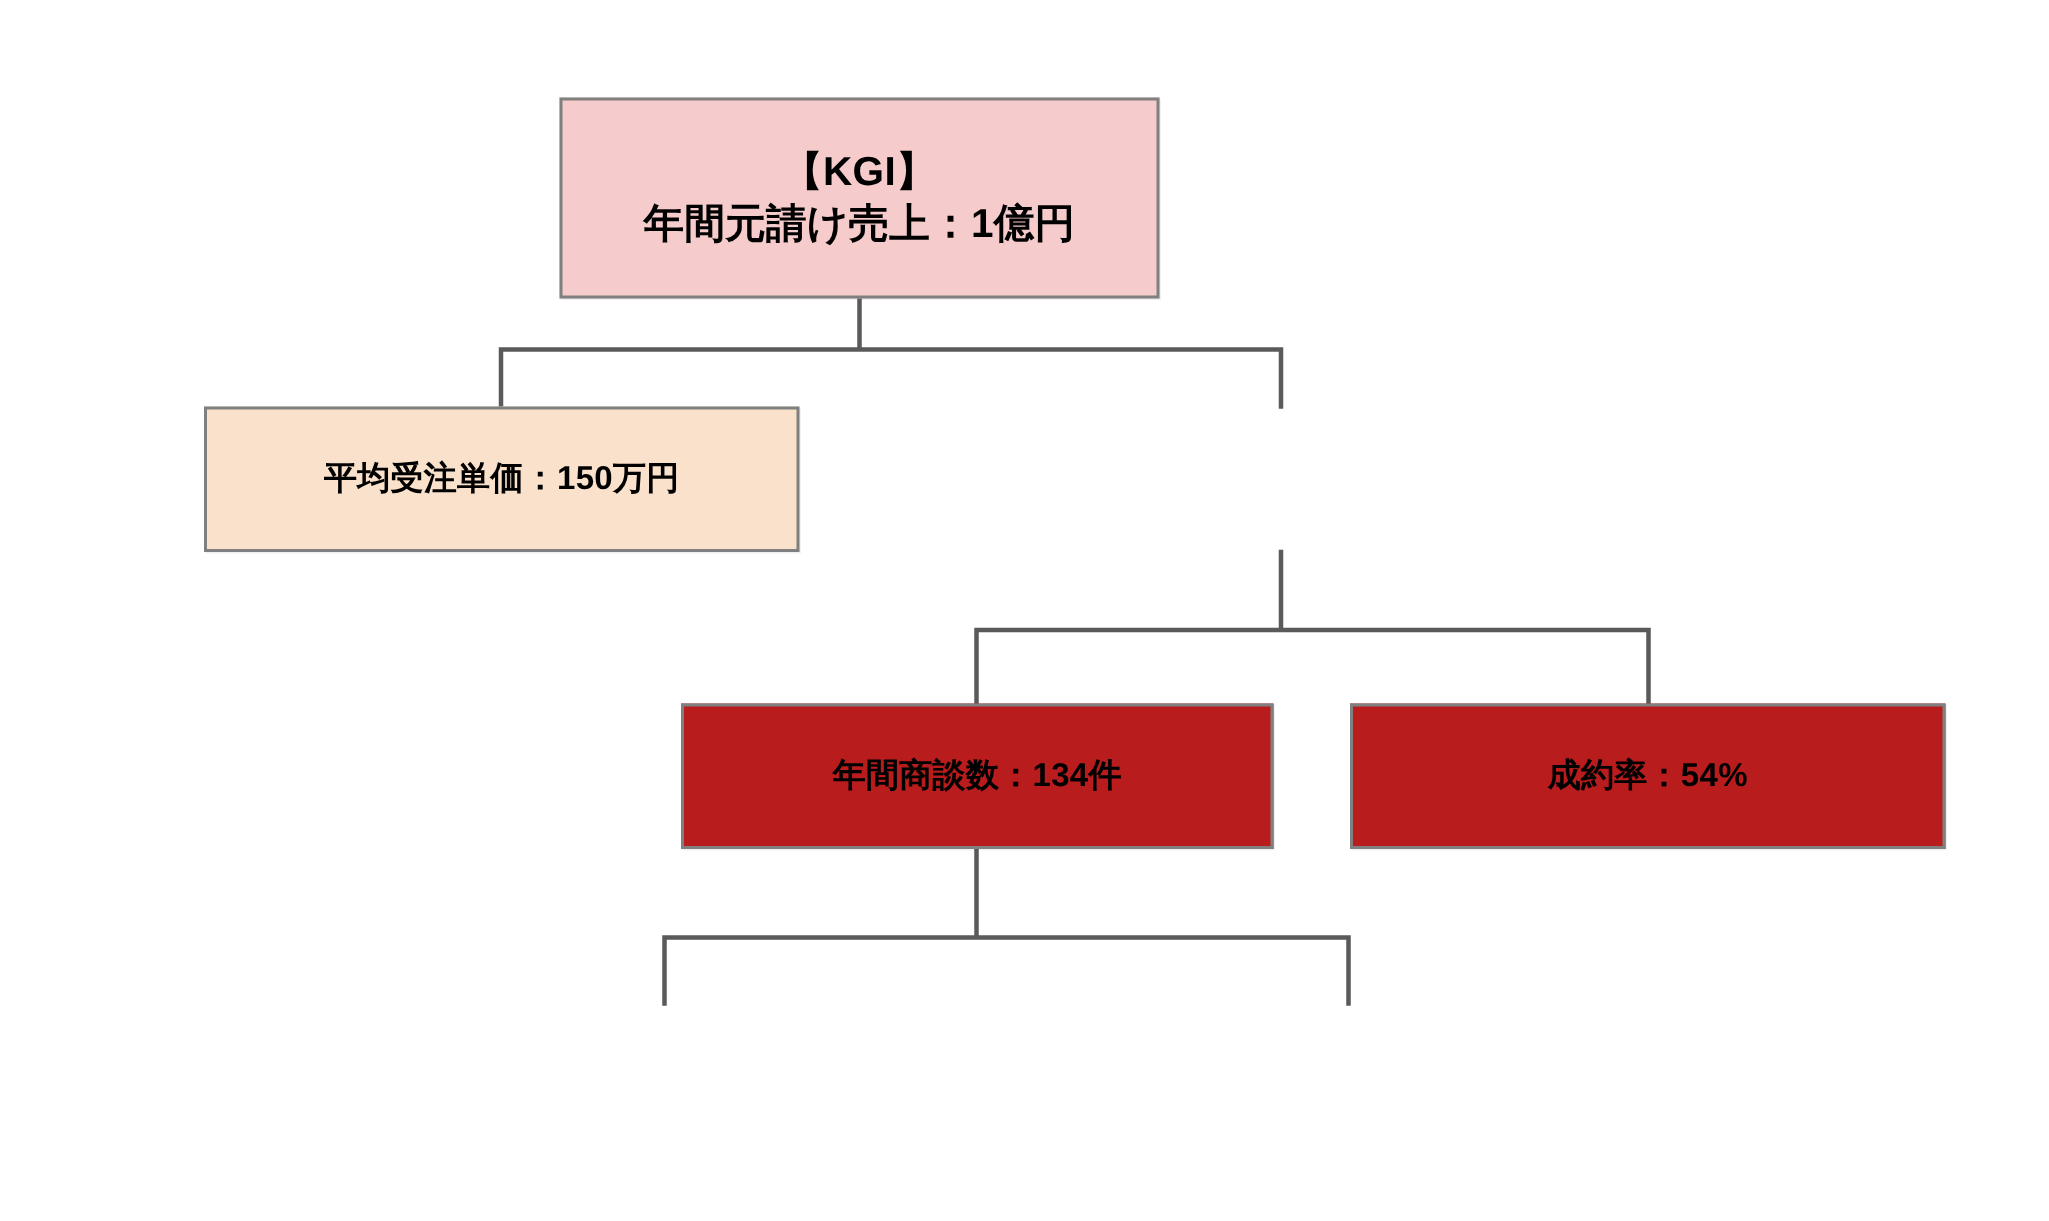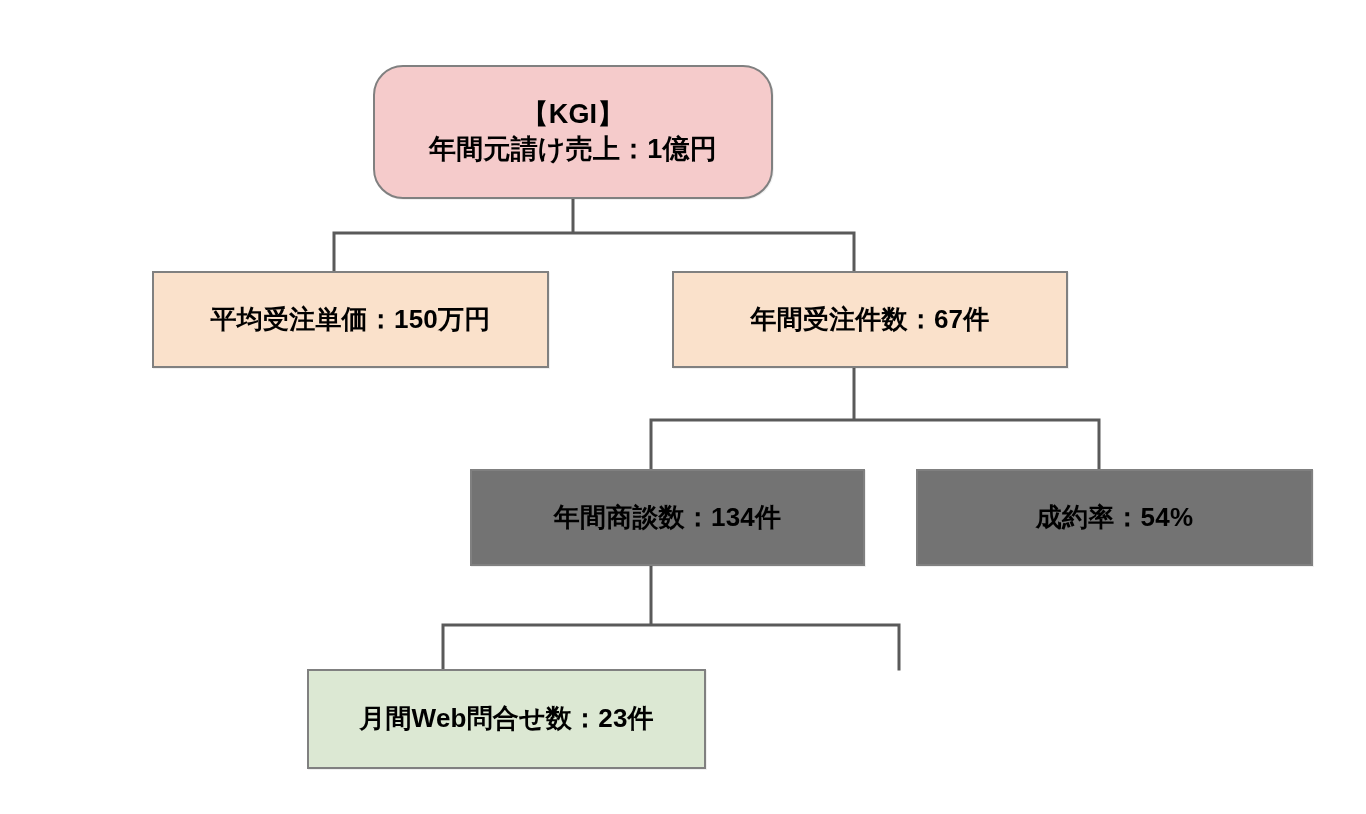--- a/index.html
+++ b/index.html
@@ -43,58 +43,52 @@
     letter-spacing: 0.2px;
     box-shadow: 1px 1px 0 rgba(0,0,0,0.06);
   }
   .node .label {
     display: block;
     white-space: pre-line;
     padding: 0 10px;
   }
   .lvl-kgi   { background: #f5cbcb; }
   .lvl-two   { background: #fae1cb; }
-  .lvl-three { background: #737373; }
+  .lvl-three { background: #b91c1c; }
   .lvl-four  { background: #dce8d3; }
 
   .fs-kgi  { font-size: 27px; }
-  .fs-body { font-size: 26px; margin-left: 16px; }
+  .fs-body { font-size: 22px; }
 </style>
 </head>
 <body>
 
 <div id="canvas">
 
   <svg id="connectors" viewBox="0 0 1366 814" width="1366" height="814" aria-hidden="true">
     <g id="connector-group" fill="none" stroke="#5a5a5a" stroke-width="3" stroke-linecap="square">
         <path d="M 573 199 L 573 233 M 334 233 L 854 233 M 334 233 L 334 271 M 854 233 L 854 271" stroke="#5a5a5a"></path>
         <path d="M 854 368 L 854 420 M 651 420 L 1099 420 M 651 420 L 651 469 M 1099 420 L 1099 469" stroke="#5a5a5a"></path>
         <path d="M 651 566 L 651 625 M 443 625 L 899 625 M 443 625 L 443 669 M 899 625 L 899 669" stroke="#5a5a5a"></path>
       </g>
   </svg>
 
-  <div class="node lvl-kgi fs-kgi" style="left: 373px; top: 65px; width: 400px; height: 134px; border-radius: 30px;">
+  <div class="node lvl-kgi fs-kgi" style="left: 373px; top: 65px; width: 400px; height: 134px;">
     <span class="label">【KGI】
 年間元請け売上：1億円</span>
   </div>
 
   <div class="node lvl-two fs-body" style="left: 136px; top: 271px; width: 397px; height: 97px;">
     <span class="label">平均受注単価：150万円</span>
   </div>
 
-  <div class="node lvl-two fs-body" style="left: 656px; top: 271px; width: 396px; height: 97px;">
-    <span class="label">年間受注件数：67件</span>
-  </div>
 
   <div class="node lvl-three fs-body" style="left: 454px; top: 469px; width: 395px; height: 97px;">
     <span class="label">年間商談数：134件</span>
   </div>
 
   <div class="node lvl-three fs-body" style="left: 900px; top: 469px; width: 397px; height: 97px;">
     <span class="label">成約率：54%</span>
   </div>
 
-  <div class="node lvl-four fs-body" style="left: 291px; top: 669px; width: 399px; height: 100px;">
-    <span class="label">月間Web問合せ数：23件</span>
-  </div>
 
 
 </div>
 
 </body></html>

